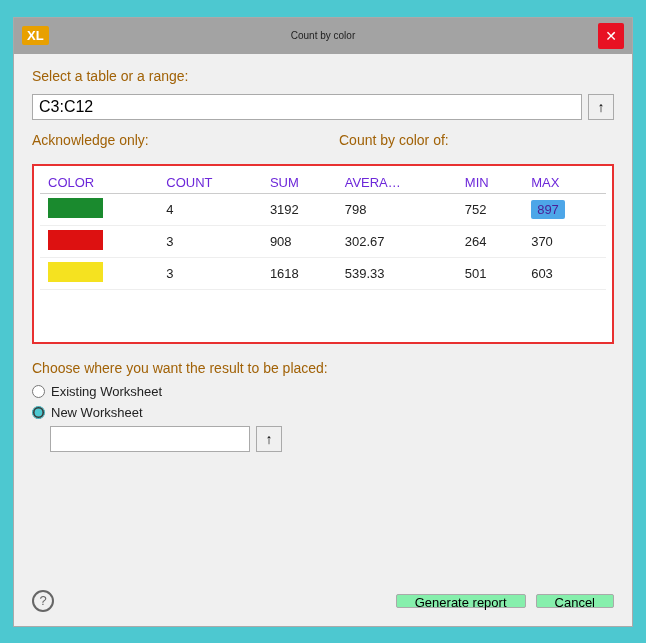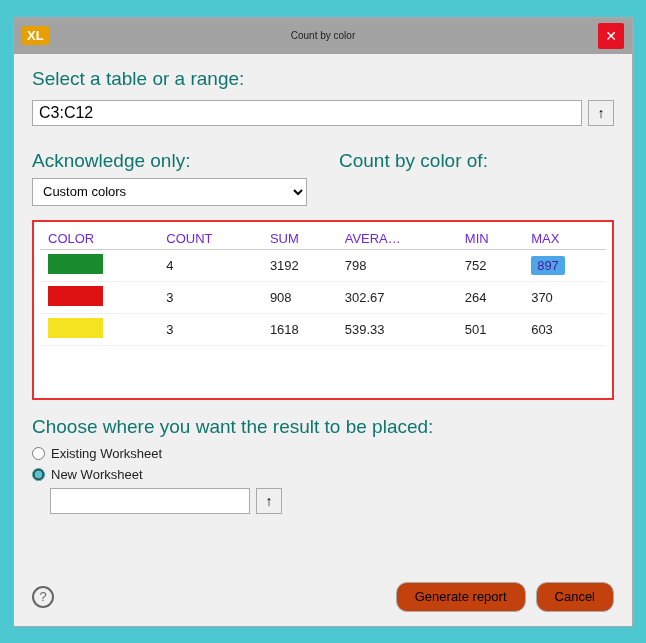--- a/index.html
+++ b/index.html
@@ -63,22 +63,22 @@
 
     .dialog-body {
       padding: 14px 18px 14px 18px;
       display: flex;
       flex-direction: column;
       gap: 8px;
       flex: 1;
     }
 
     .label {
-      font-size: 19px;
-      color: #0f766e;
+      font-size: 14px;
+      color: #a16207;
       margin-bottom: 2px;
     }
 
     .range-row {
       display: flex;
       align-items: center;
       gap: 6px;
     }
 
     .range-input {
@@ -98,21 +98,21 @@
       cursor: pointer;
       display: flex;
       align-items: center;
       justify-content: center;
       font-size: 14px;
     }
 
     .dropdowns-row {
       display: flex;
       gap: 32px;
-      margin-top: 16px;
+      margin-top: 4px;
     }
 
     .dropdown-group {
       display: flex;
       flex-direction: column;
       gap: 4px;
       flex: 1;
     }
 
     .dropdown-group select {
@@ -225,27 +225,27 @@
       color: #666;
       cursor: pointer;
     }
 
     .footer-buttons {
       display: flex;
       gap: 10px;
     }
 
     .btn {
-      height: 30px;
+      height: 14px;
       padding: 0 18px;
       border: 1px solid #aaa;
-      background: #c2410c;
-      font-size: 13px;
-      cursor: pointer;
-      border-radius: 11px;
+      background: #86efac;
+      font-size: 13px;
+      cursor: pointer;
+      border-radius: 2px;
     }
 
     .titlebar-center {
       position: absolute;
       left: 50%;
       transform: translateX(-50%);
       font-size: 10px;
       color: #222;
     }
   </style>
@@ -266,23 +266,20 @@
 
     <div class="label">Select a table or a range:</div>
     <div class="range-row">
       <input class="range-input" type="text" value="C3:C12" style="">
       <div class="upload-btn">↑</div>
     </div>
 
     <div class="dropdowns-row">
       <div class="dropdown-group">
         <div class="label">Acknowledge only:</div>
-        <select>
-          <option>Custom colors</option>
-        </select>
       </div>
       <div class="dropdown-group">
         <div class="label">Count by color of:</div>
       </div>
     </div>
 
     <div class="table-container">
       <table>
         <thead>
           <tr>

